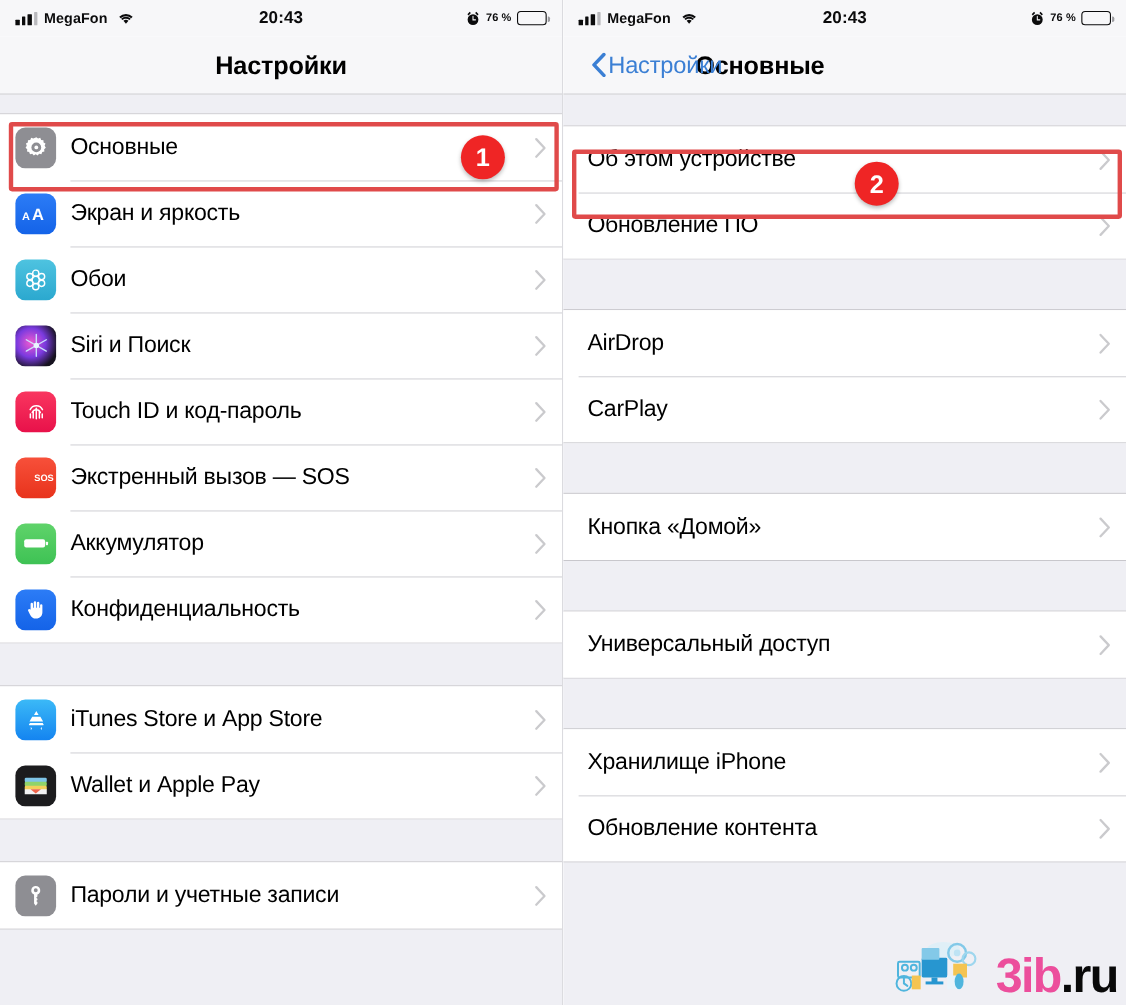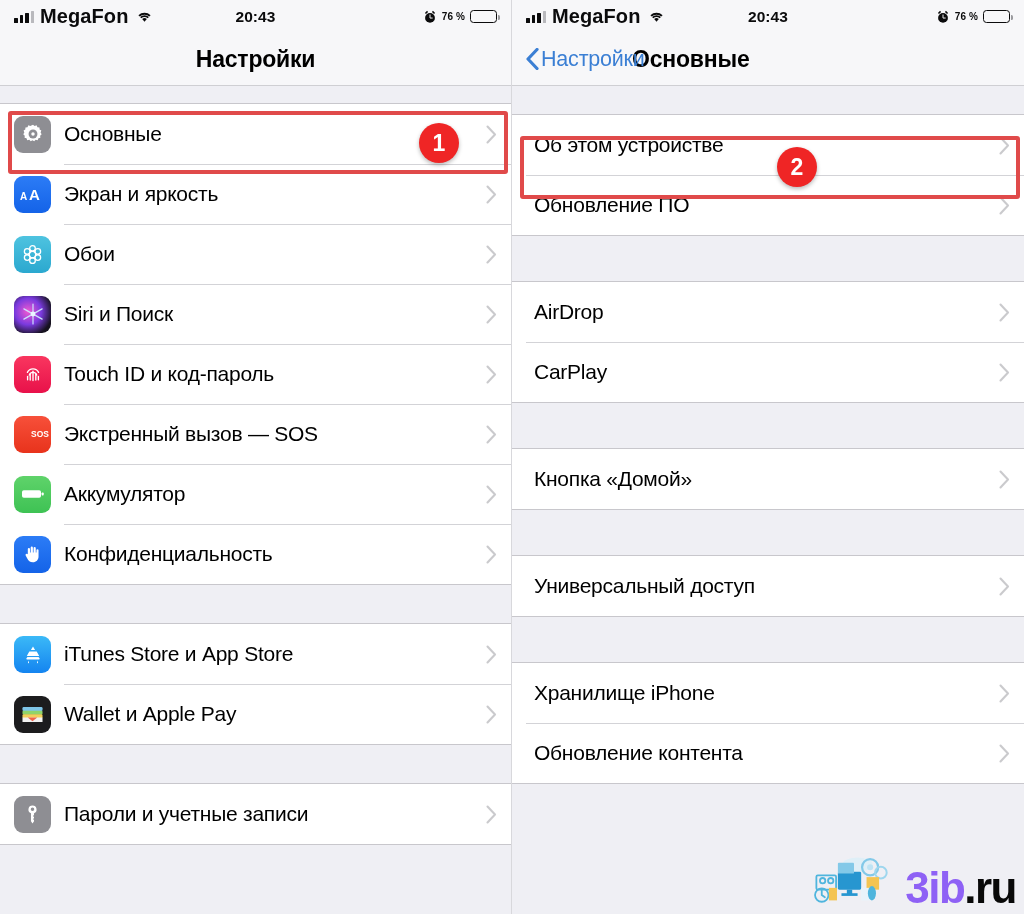--- a/index.html
+++ b/index.html
@@ -22,40 +22,40 @@
     font-size:15.5px; font-weight:bold; color:#0b0b0c;
     letter-spacing:.1px;
   }
   .sb-left { display:flex; align-items:center; gap:6px; }
   .signal { display:flex; align-items:flex-end; gap:2px; height:12px; }
   .signal i { width:3.5px; background:#0b0b0c; border-radius:.5px; display:block; }
   .signal i:nth-child(1){ height:5px; }
   .signal i:nth-child(2){ height:7.5px; }
   .signal i:nth-child(3){ height:10px; }
   .signal i:nth-child(4){ height:12px; background:#b9b9bd; }
-  .carrier { font-size:20px; font-weight:bold; }
+  .carrier { font-size:13px; font-weight:bold; }
   .wifi { width:17px; height:13px; position:relative; margin-left:2px; }
   .wifi svg { display:block; }
   .sb-center {
     position:absolute; left:0; right:0; text-align:center;
     font-size:15.5px; font-weight:bold; pointer-events:none;
   }
   .sb-right { margin-left:auto; display:flex; align-items:center; gap:5px; z-index:2; }
   .alarm { width:14px; height:14px; }
   .batt-pct { font-size:10px; font-weight:bold; }
   .battery { width:27px; height:13px; border:1.6px solid #0b0b0c; border-radius:3.5px; position:relative; padding:1.5px; }
   .battery .fill { height:100%; width:100%; background:#0b0b0c; border-radius:1.5px; }
   .battery::after { content:""; position:absolute; right:-4px; top:4px; width:2.4px; height:5px; background:#9a9a9e; border-radius:0 1.5px 1.5px 0; }
 
   
   .navbar {
     height:53px; background:#f7f7f9;
     border-bottom:1px solid #cfcfd3;
     display:flex; align-items:center; position:relative;
-    padding:0 14px;
+    padding:0 26px;
   }
   .nav-title {
     position:absolute; left:0; right:0; text-align:center;
     font-size:23px; font-weight:bold; color:#000; letter-spacing:-.2px;
   }
   .nav-title.shifted { left:120px; right:0; text-align:left; }
   .back-btn {
     display:flex; align-items:center; gap:2px;
     color:#3b7fd4; font-size:21.5px; z-index:3; cursor:pointer;
     letter-spacing:-.2px;
@@ -106,21 +106,21 @@
     box-shadow:0 2px 4px rgba(0,0,0,.28);
   }
 
   
   .watermark {
     position:absolute; right:8px; bottom:6px; z-index:8;
     display:flex; align-items:flex-end; gap:8px;
     opacity:.96;
   }
   .wm-text { font-size:44px; font-weight:bold; line-height:.92; letter-spacing:-1.5px; }
-  .wm-3ib { color:#8b5cf6; }
+  .wm-3ib { color:#ec4899; }
   .wm-ru { color:#000000; }
 </style>
 </head>
 <body>
 
 <div class="screens">
 
   <div class="phone left">
 
     <div class="statusbar">

